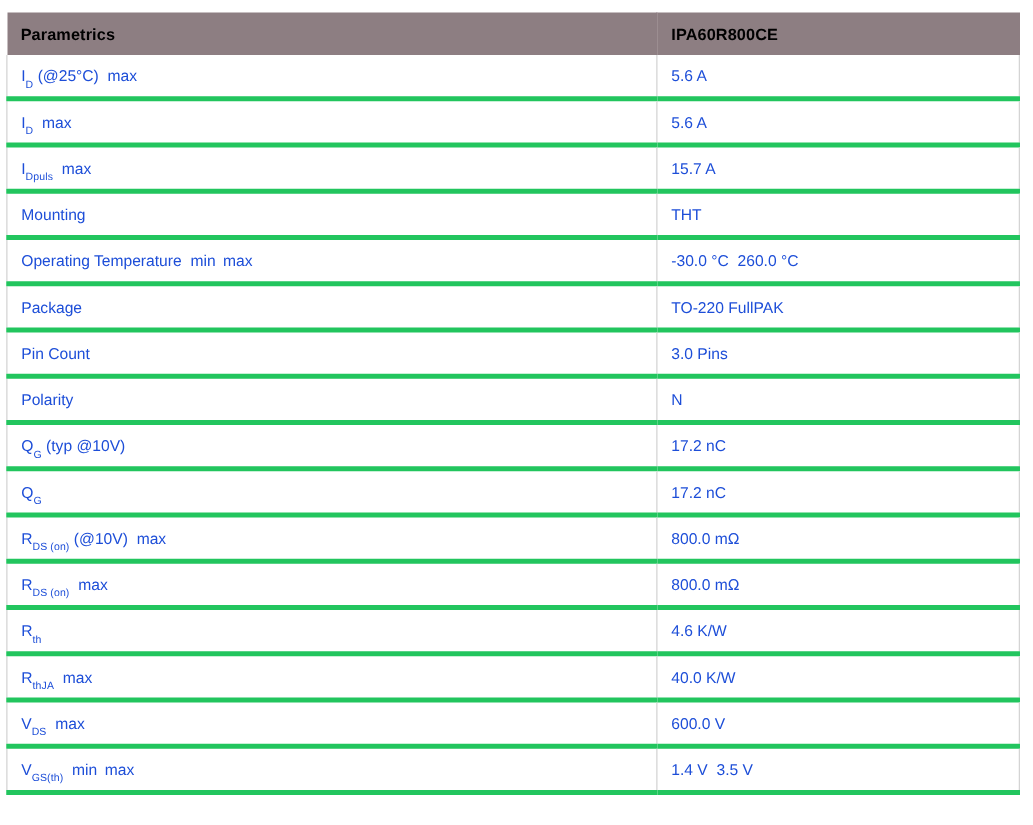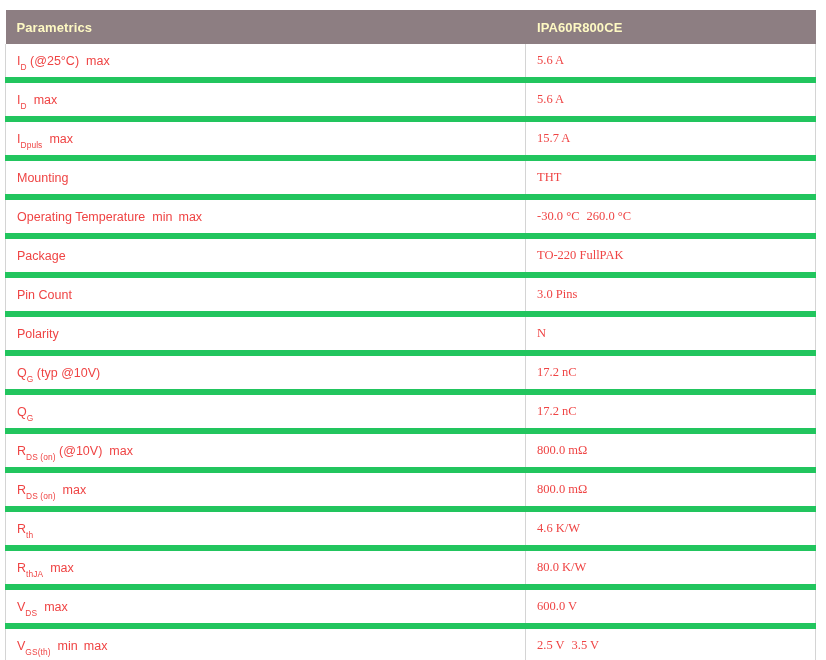--- a/index.html
+++ b/index.html
@@ -24,52 +24,51 @@
     border-collapse: collapse;
     table-layout: fixed;
     width: 810px;
     font-size: 12.5px;
   }
   table.parametrics col.c-param { width: 520px; }
   table.parametrics col.c-value { width: 290px; }
 
   table.parametrics thead th {
     background: #8d7e82;
-    color: #fef9c3;
+    color: #000000;
     font-weight: bold;
     font-size: 13px;
     text-align: left;
     height: 34px;
     padding: 0 0 0 11px;
     border: none;
     letter-spacing: 0.1px;
     vertical-align: middle;
   }
   table.parametrics thead th.value-head {
     border-left: 1px solid #8d7e82;
   }
 
   table.parametrics tbody td {
     height: 33px;
     padding: 0 0 0 11px;
-    border-bottom: 6px solid #22c55e;
+    border-bottom: 4px solid #22c55e;
     border-left: 1px solid #d4d4d4;
     border-right: 1px solid #d4d4d4;
-    color: #ef4444;
+    color: #1d4ed8;
     vertical-align: middle;
     white-space: nowrap;
     overflow: hidden;
     font-size: 12.5px;
   }
   table.parametrics tbody td.param-cell {
     border-right: none;
   }
   table.parametrics tbody td.value-cell {
     border-left: 1px solid #d4d4d4;
-    font-family: Liberation Serif, serif;
   }
   table.parametrics tbody tr:first-child td {
     border-top: none;
   }
 
   .param-label { display: inline; }
   .param-label sub {
     font-size: 8.4px;
     line-height: 0;
     position: relative;
@@ -146,25 +145,25 @@
         <tr>
           <td class="param-cell"><span class="param-label"><span>R</span><sub>DS (on)</sub></span><span class="qual">max</span></td>
           <td class="value-cell"><span>800.0 mΩ</span></td>
         </tr>
         <tr>
           <td class="param-cell"><span class="param-label"><span>R</span><sub>th</sub></span></td>
           <td class="value-cell"><span>4.6 K/W</span></td>
         </tr>
         <tr>
           <td class="param-cell"><span class="param-label"><span>R</span><sub>thJA</sub></span><span class="qual">max</span></td>
-          <td class="value-cell"><span>80.0 K/W</span></td>
+          <td class="value-cell"><span>40.0 K/W</span></td>
         </tr>
         <tr>
           <td class="param-cell"><span class="param-label"><span>V</span><sub>DS</sub></span><span class="qual">max</span></td>
           <td class="value-cell"><span>600.0 V</span></td>
         </tr>
         <tr>
           <td class="param-cell"><span class="param-label"><span>V</span><sub>GS(th)</sub></span><span class="qual">min</span><span class="qual">max</span></td>
-          <td class="value-cell"><span>2.5 V</span><span class="val-second">3.5 V</span></td>
+          <td class="value-cell"><span>1.4 V</span><span class="val-second">3.5 V</span></td>
         </tr>
       </tbody>
   </table>
 </div>
 
 </body></html>

